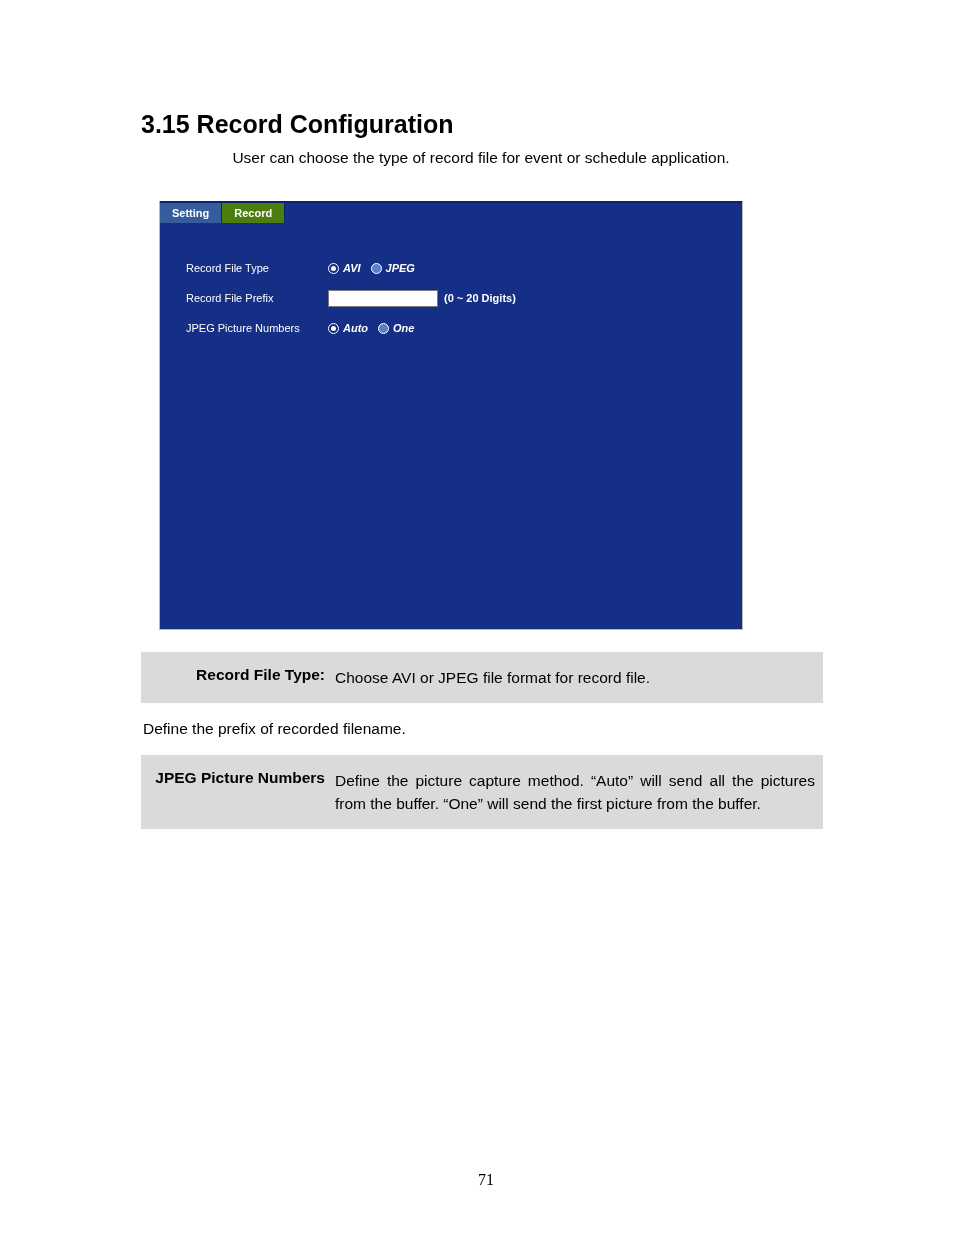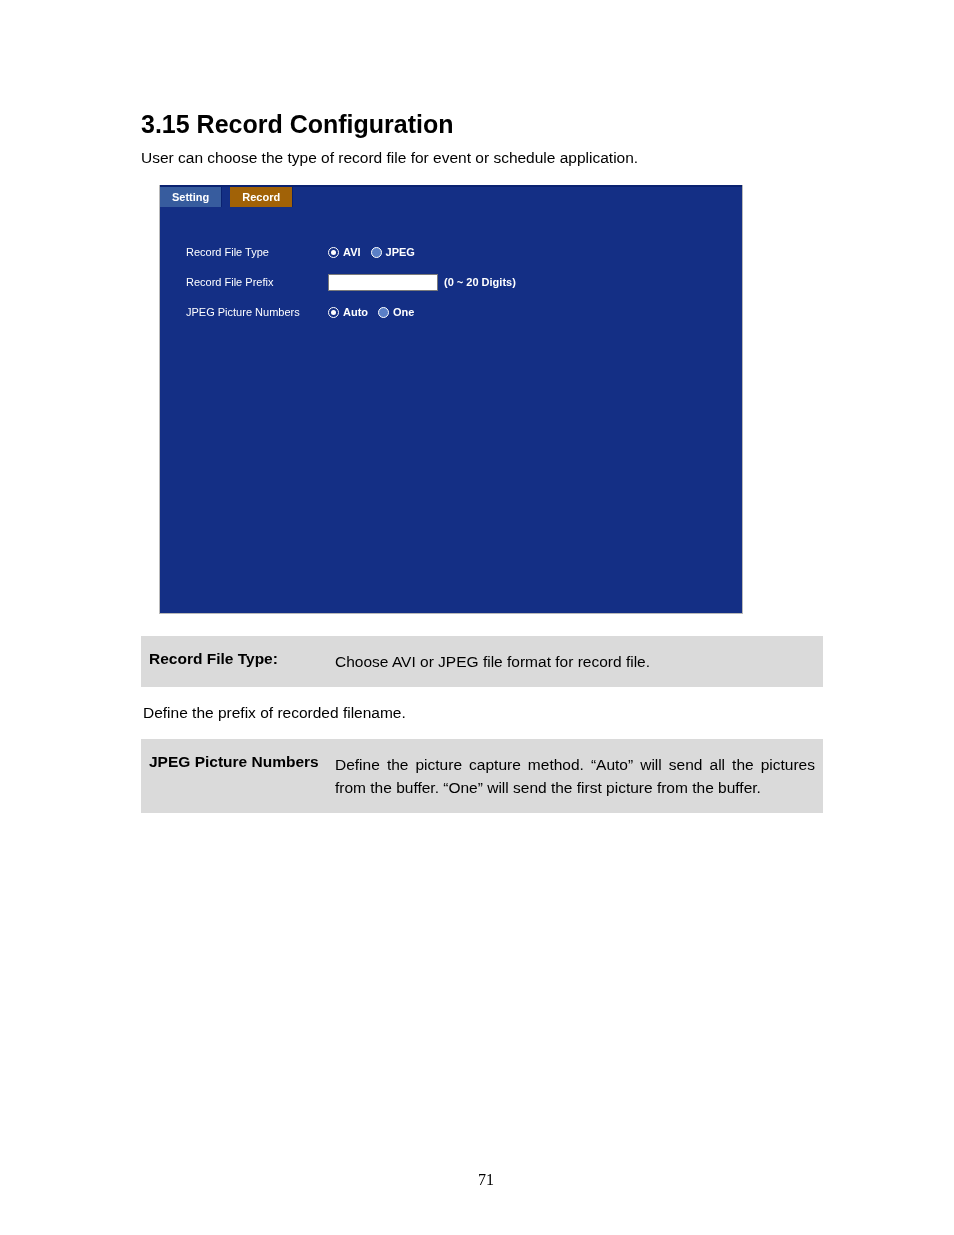--- a/index.html
+++ b/index.html
@@ -17,21 +17,22 @@
     position: relative;
     min-height: 1235px;
   }
   .heading {
     font-size: 25px;
     font-weight: bold;
     margin: 0 0 10px 0;
   }
   .intro {
     font-size: 15.5px;
-    margin: 0 0 18px 0;
+    margin: 0 0 34px 0;
+    text-align: center;
   }
   
   .shot {
     width: 584px;
     margin-left: 18px;
     background: #142f85;
     border: 1px solid #b9b9b9;
     border-top: none;
   }
   .tabbar {
@@ -43,21 +44,21 @@
     font-weight: bold;
     color: #ffffff;
   }
   .tab {
     padding: 0 12px;
     display: flex;
     align-items: center;
     border-right: 1px solid #0a2270;
   }
   .tab.inactive { background: #375c9e; }
-  .tab.active   { background: #a16207; margin-left: 8px; }
+  .tab.active   { background: #4d7c0f; }
   .panel-body {
     padding: 36px 26px 280px 26px;
     font-size: 11px;
     color: #ffffff;
   }
   .form-row {
     display: flex;
     align-items: center;
     margin-bottom: 12px;
     min-height: 18px;
@@ -86,20 +87,21 @@
     border-radius: 50%;
     background: #ffffff;
     display: block;
   }
   .radio.filled {
     background: #5a7fc7;
   }
   .radio-label {
     font-weight: bold;
     margin-right: 6px;
+    font-style: italic;
   }
   .textbox {
     width: 110px;
     height: 17px;
     background: #ffffff;
     border: 1px solid #7a7a7a;
   }
   .hint { font-weight: bold; margin-left: 2px; }
 
   
@@ -108,20 +110,21 @@
     width: 682px;
     font-size: 15.5px;
     border-collapse: collapse;
   }
   .desc-row { display: flex; }
   .desc-row.shaded { background: #dadada; }
   .desc-label {
     width: 192px;
     font-weight: bold;
     padding: 14px 8px 14px 8px;
+    text-align: right;
   }
   .desc-text {
     flex: 1;
     padding: 14px 8px 14px 2px;
     text-align: justify;
     line-height: 1.5;
   }
   .page-number {
     position: absolute;
     bottom: 46px;

